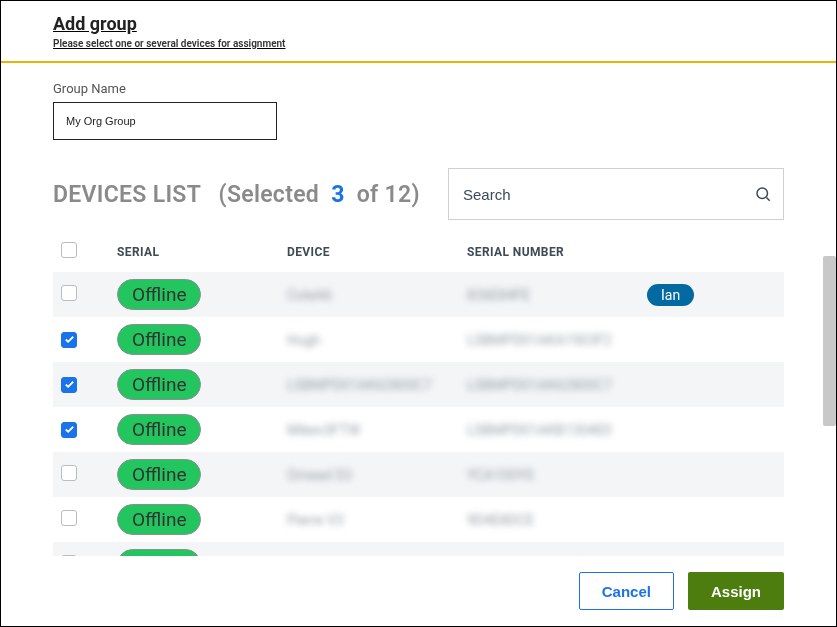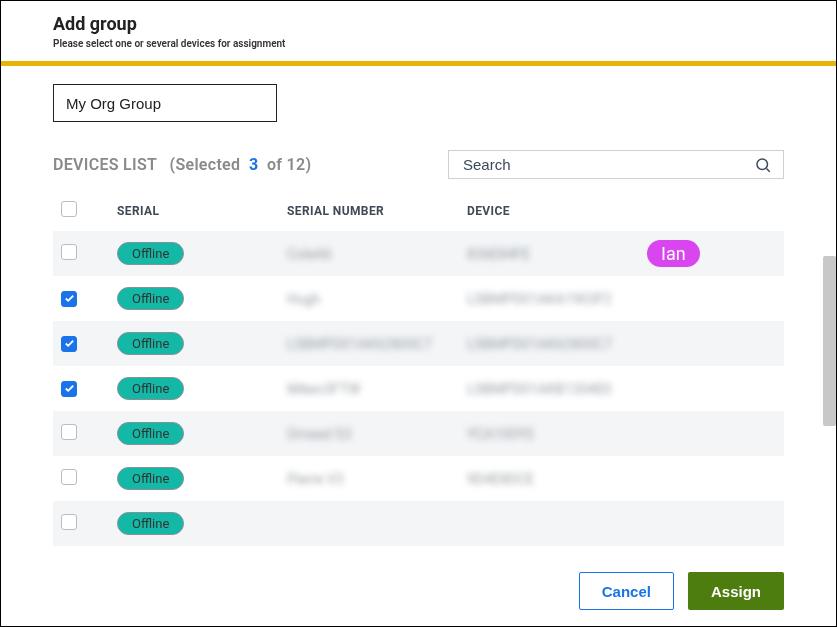--- a/index.html
+++ b/index.html
@@ -7,21 +7,22 @@
       font-family: -apple-system, BlinkMacSystemFont, "Segoe UI", Roboto, "Helvetica Neue", Arial, sans-serif;
       background: #fff;
       width: 837px;
       height: 627px;
       border: 1px solid #000;
       position: relative;
       overflow: hidden;
     }
     .header {
       padding: 12px 52px 12px 52px;
-      border-bottom: 5px solid #eab308;
+      border-bottom: 2px solid #eab308;
+      text-decoration: underline;
     }
     .title {
       font-size: 18px;
       font-weight: 700;
       color: #222;
       margin-bottom: 4px;
     }
     .subtitle {
       font-size: 10px;
       font-weight: 600;
@@ -33,49 +34,49 @@
     .field-label {
       font-size: 13px;
       color: #555;
       margin-bottom: 6px;
     }
     .group-name-input {
       width: 224px;
       height: 38px;
       border: 1px solid #222;
       padding: 0 12px;
-      font-size: 15px;
+      font-size: 11px;
       color: #222;
       outline: none;
     }
     .list-header-row {
       display: flex;
       align-items: center;
       justify-content: space-between;
       margin-top: 28px;
       margin-bottom: 12px;
     }
     .list-title {
-      font-size: 16px;
+      font-size: 23px;
       font-weight: 600;
       color: #8a8a8a;
       letter-spacing: 0.3px;
       text-align: right;
     }
     .list-title .selected-count {
       color: #1a73e8;
       font-weight: 700;
     }
     .search-wrap {
       position: relative;
       width: 336px;
     }
     .search-input {
       width: 100%;
-      height: 29px;
+      height: 52px;
       border: 1px solid #d0d0d0;
       padding: 0 40px 0 14px;
       font-size: 15px;
       color: #3a4a5a;
       outline: none;
     }
     .search-input::placeholder { color: #3a4a5a; }
     .search-icon {
       position: absolute;
       right: 12px;
@@ -123,36 +124,36 @@
       background: #1a73e8;
       border-color: #1a73e8;
     }
     .checkbox.checked svg { display: block; }
     .checkbox svg { display: none; width: 11px; height: 11px; }
     .status-pill {
       display: inline-block;
       border: 1px solid #8a8f94;
       border-radius: 999px;
       padding: 3px 14px;
-      font-size: 13px;
+      font-size: 19px;
       color: #333;
-      background: #14b8a6;
+      background: #22c55e;
     }
     .blur {
       color: #9aa0a6;
       filter: blur(3px);
       font-size: 14px;
       white-space: nowrap;
       overflow: hidden;
     }
     .group-badge {
       display: inline-block;
-      background: #d946ef;
+      background: #0369a1;
       color: #fff;
-      font-size: 18px;
+      font-size: 14px;
       padding: 3px 14px;
       border-radius: 999px;
     }
     .scroll-hint {
       position: absolute;
       right: 0;
       top: 255px;
       width: 13px;
       height: 170px;
       background: #c8c8c8;
@@ -196,20 +197,21 @@
   </style>
 </head>
 <body>
 
 <div class="header">
   <div class="title">Add group</div>
   <div class="subtitle">Please select one or several devices for assignment</div>
 </div>
 
 <div class="content">
+  <div class="field-label">Group Name</div>
   <input class="group-name-input" type="text" value="My Org Group" style="">
 
   <div class="list-header-row">
     <div class="list-title">
       <span>DEVICES LIST</span>
       &nbsp;
       <span>(Selected</span>
       &nbsp;<span class="selected-count">3</span>
       <span>&nbsp;</span><span>of 12)</span>
     </div>
@@ -225,22 +227,22 @@
   </div>
 
   <div class="table-wrap">
     <div class="thead">
       <div>
         <span class="checkbox">
           
         </span>
       </div>
       <div class="th">SERIAL</div>
+      <div class="th">DEVICE</div>
       <div class="th">SERIAL NUMBER</div>
-      <div class="th">DEVICE</div>
     </div>
 
     <div class="rows-clip" id="rows-container">
         <div class="trow alt">
           <div><span class="checkbox"></span></div>
           <div><span class="status-pill">Offline</span></div>
           <div class="blur">ColeA6</div>
           <div class="blur">836E84FE</div>
           <div><span class="group-badge">Ian</span></div>
         </div>

